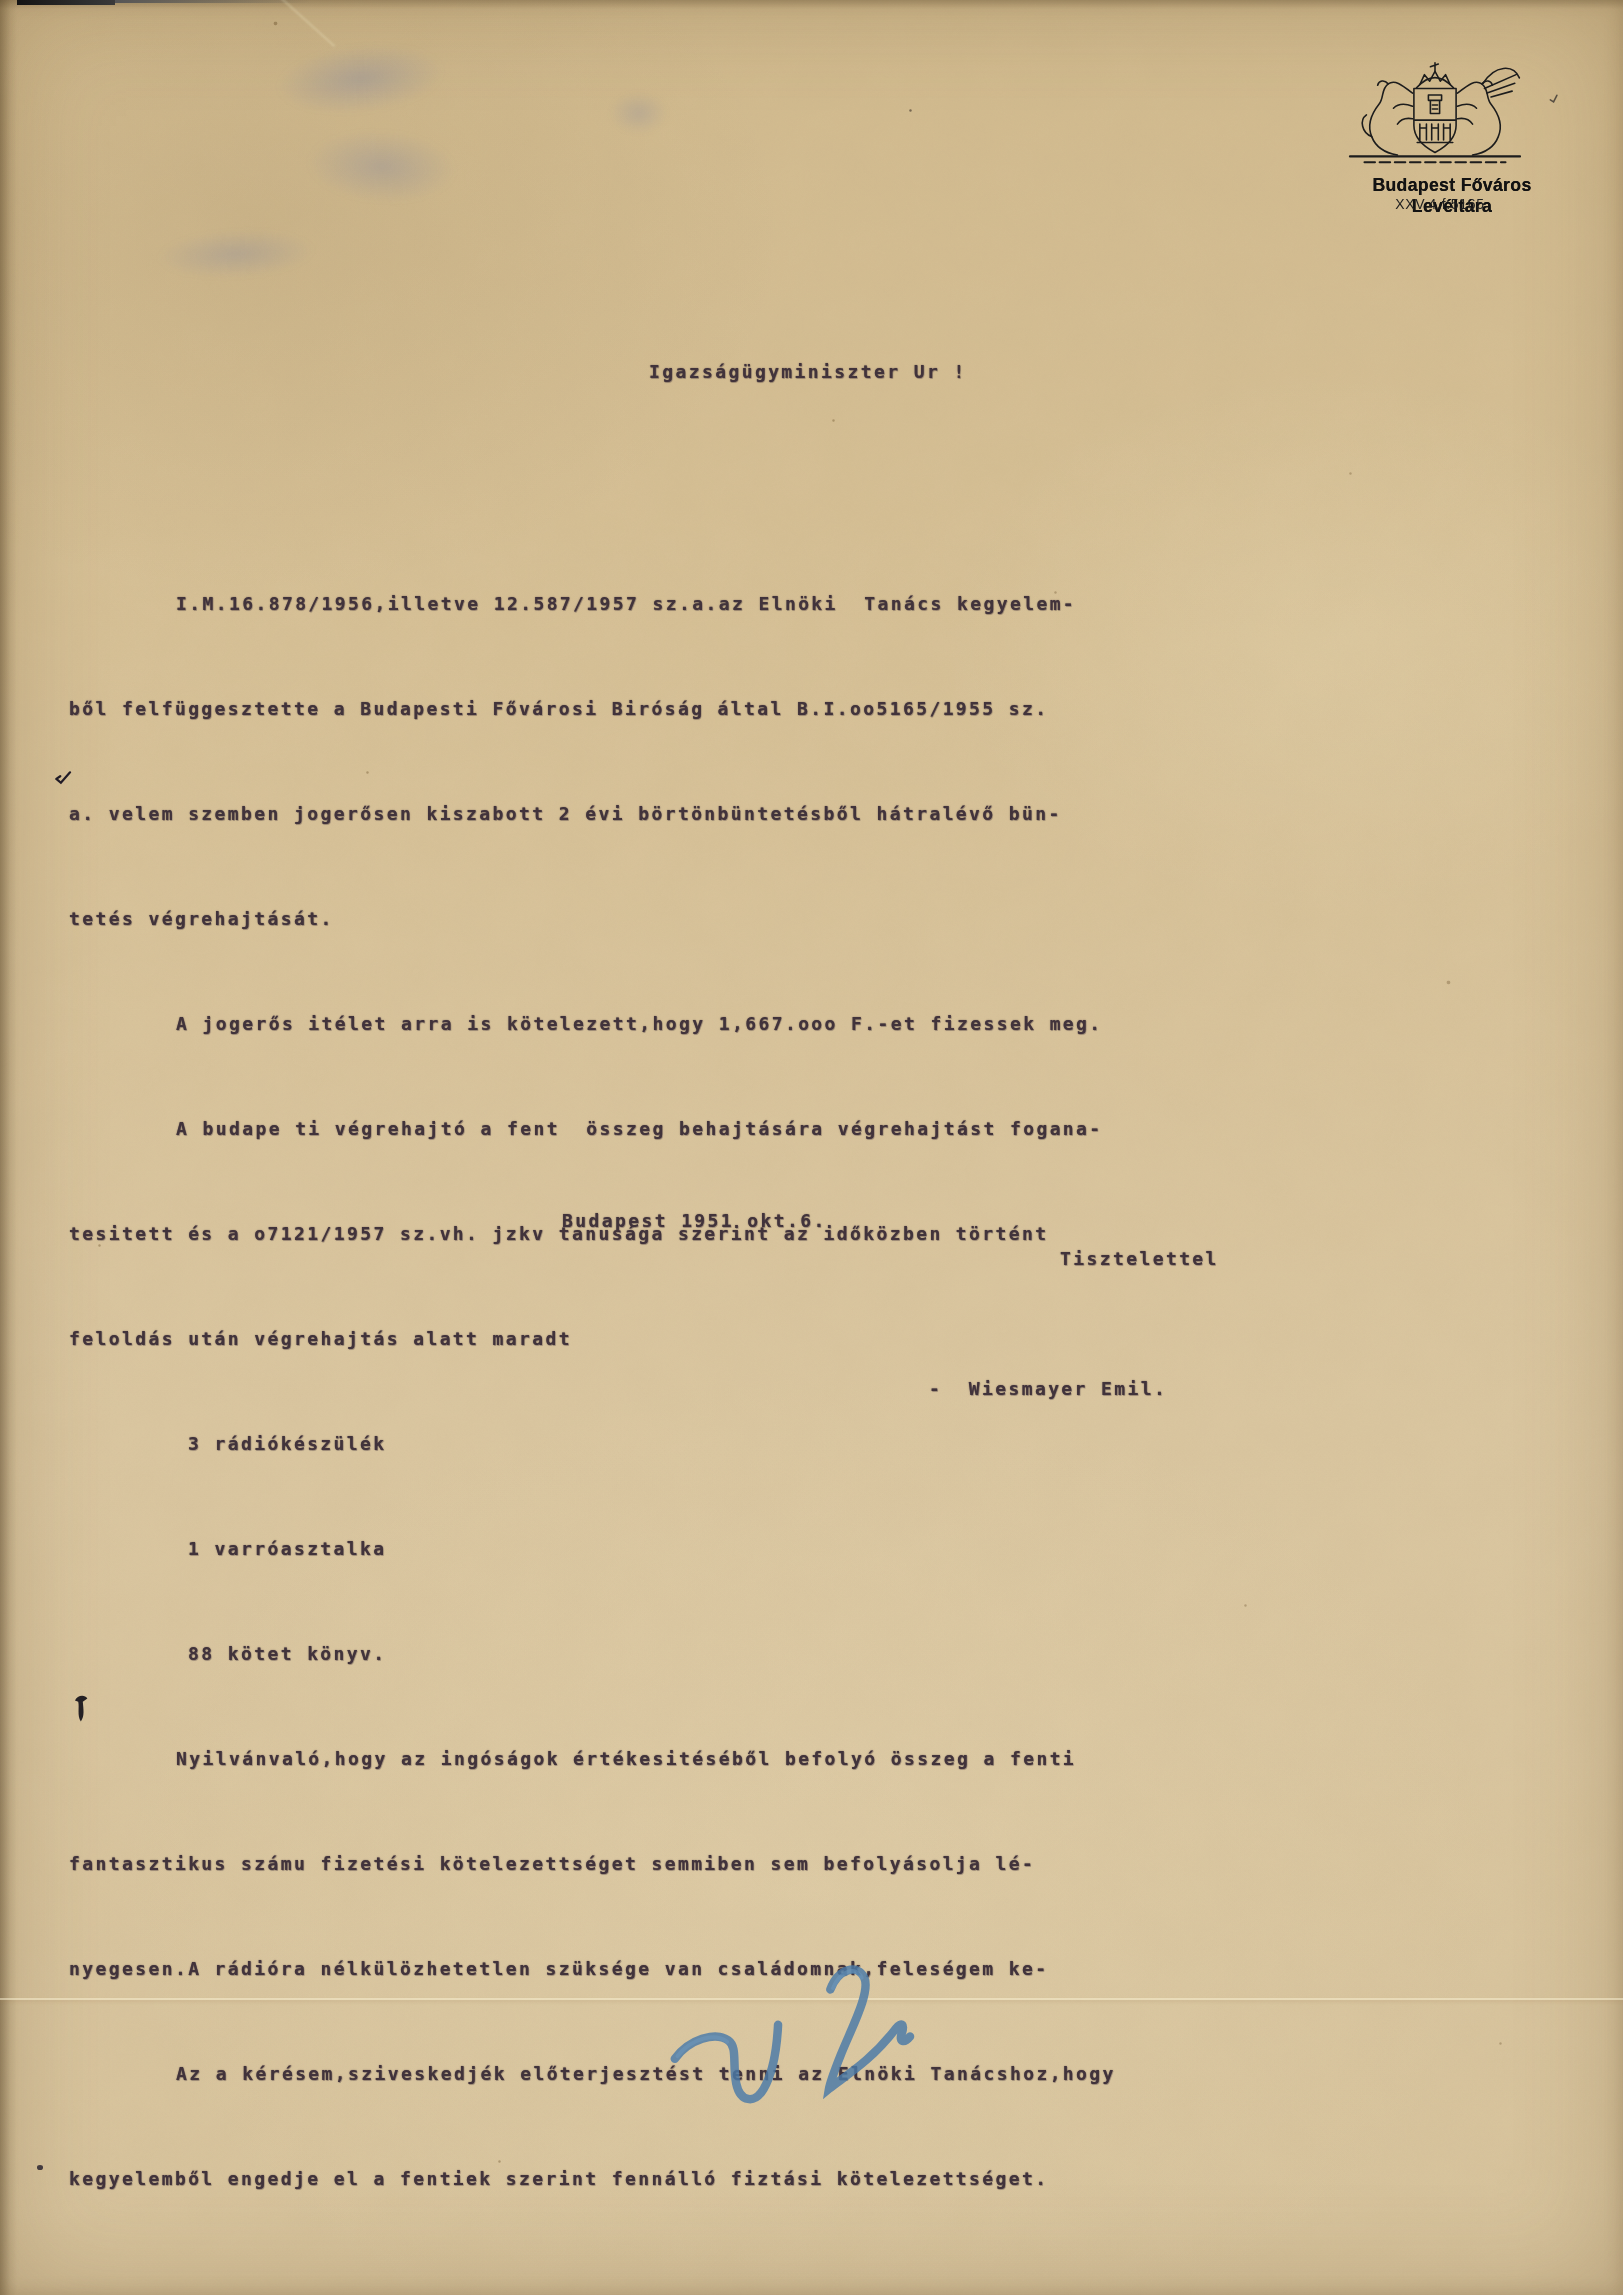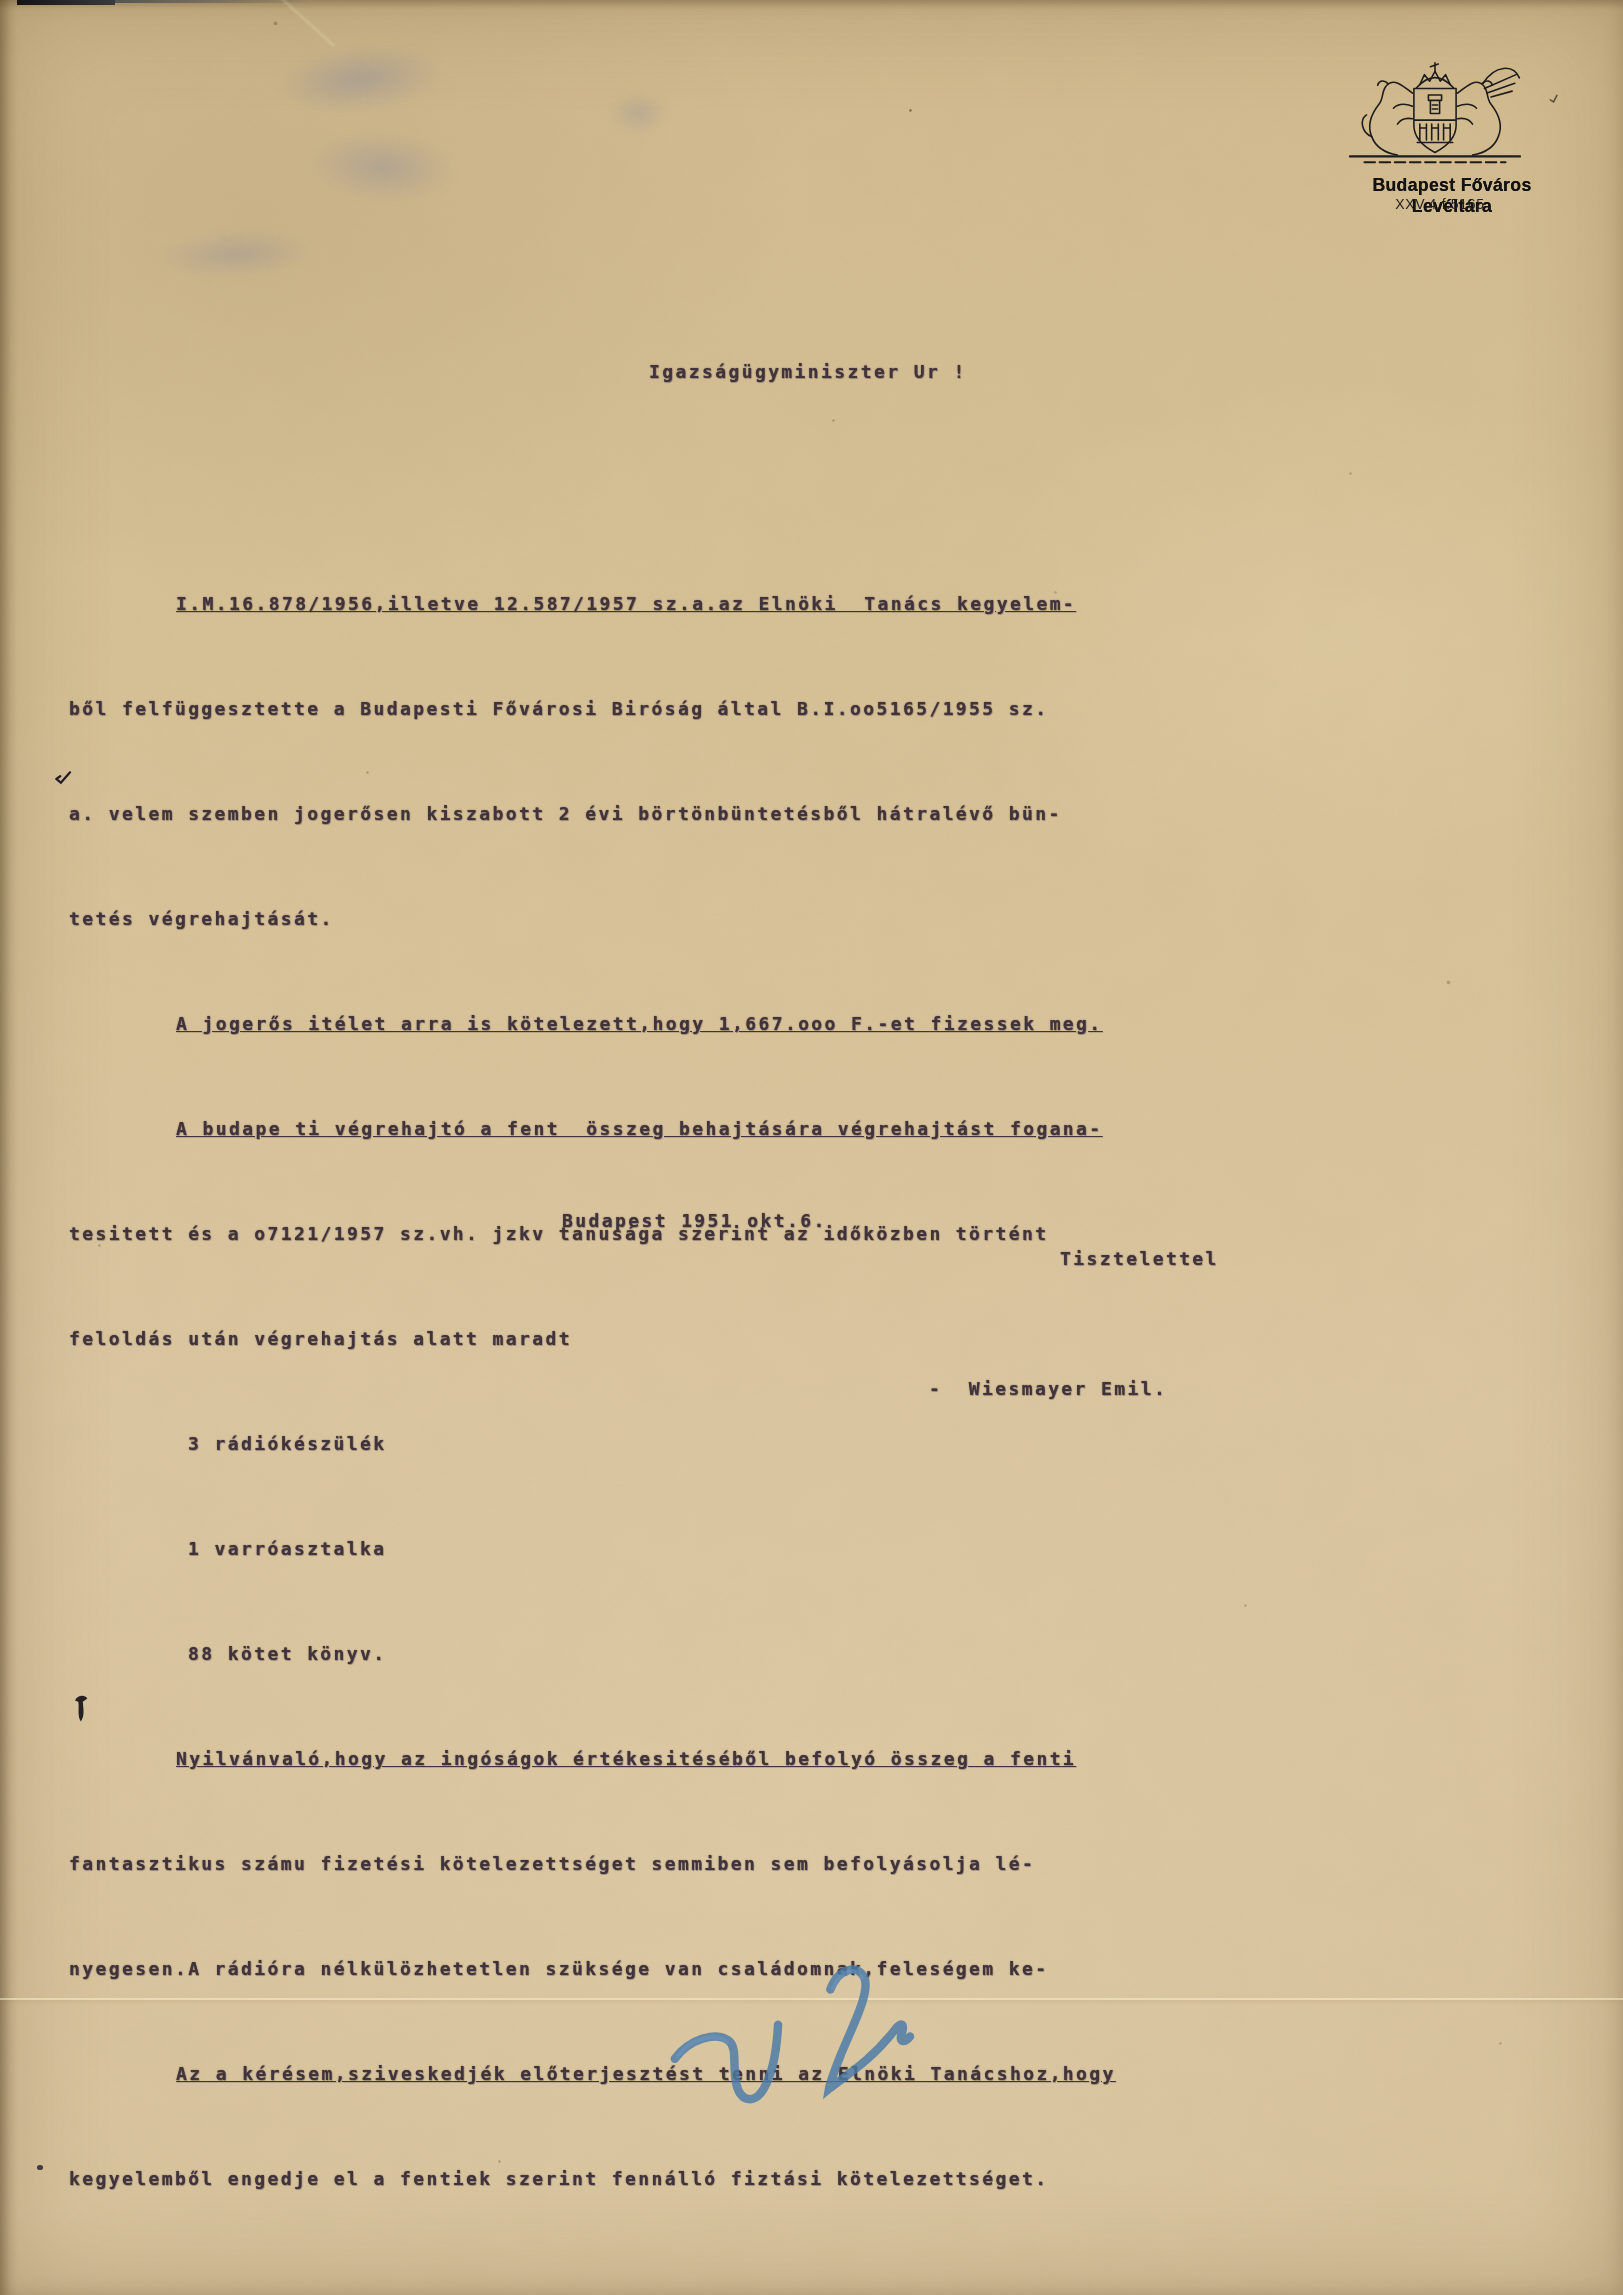--- a/index.html
+++ b/index.html
@@ -30,21 +30,21 @@
 
   
   .typed{
     position:absolute;color:#41333b;font-weight:700;white-space:pre;
     font-size:18px;letter-spacing:2.4px;
     text-shadow:0 0 1.3px rgba(62,47,56,0.75), 0.7px 0.7px 0 rgba(62,47,56,0.28);
   }
   .salutation{left:649px;top:361px;}
   .bodytext{left:69px;top:516px;line-height:35px;}
   .line{height:35px;}
-  .i1{padding-left:107px;text-decoration:underline;}
+  .i1{padding-left:107px;}
   .i2{padding-left:119px;}
   .dateline{left:562px;top:1210px;}
   .closing{left:1060px;top:1248px;}
   .signature{left:929px;top:1378px;}
 
   
   .stamp{position:absolute;left:1322px;top:55px;width:236px;color:#161616;}
   .crest{position:absolute;left:23.6px;top:0;width:178px;height:123px;}
   .stamp-org{position:absolute;left:12px;top:120px;width:236px;text-align:center;
     font-family:"Liberation Sans",sans-serif;font-weight:700;font-size:17.7px;letter-spacing:0.3px;

